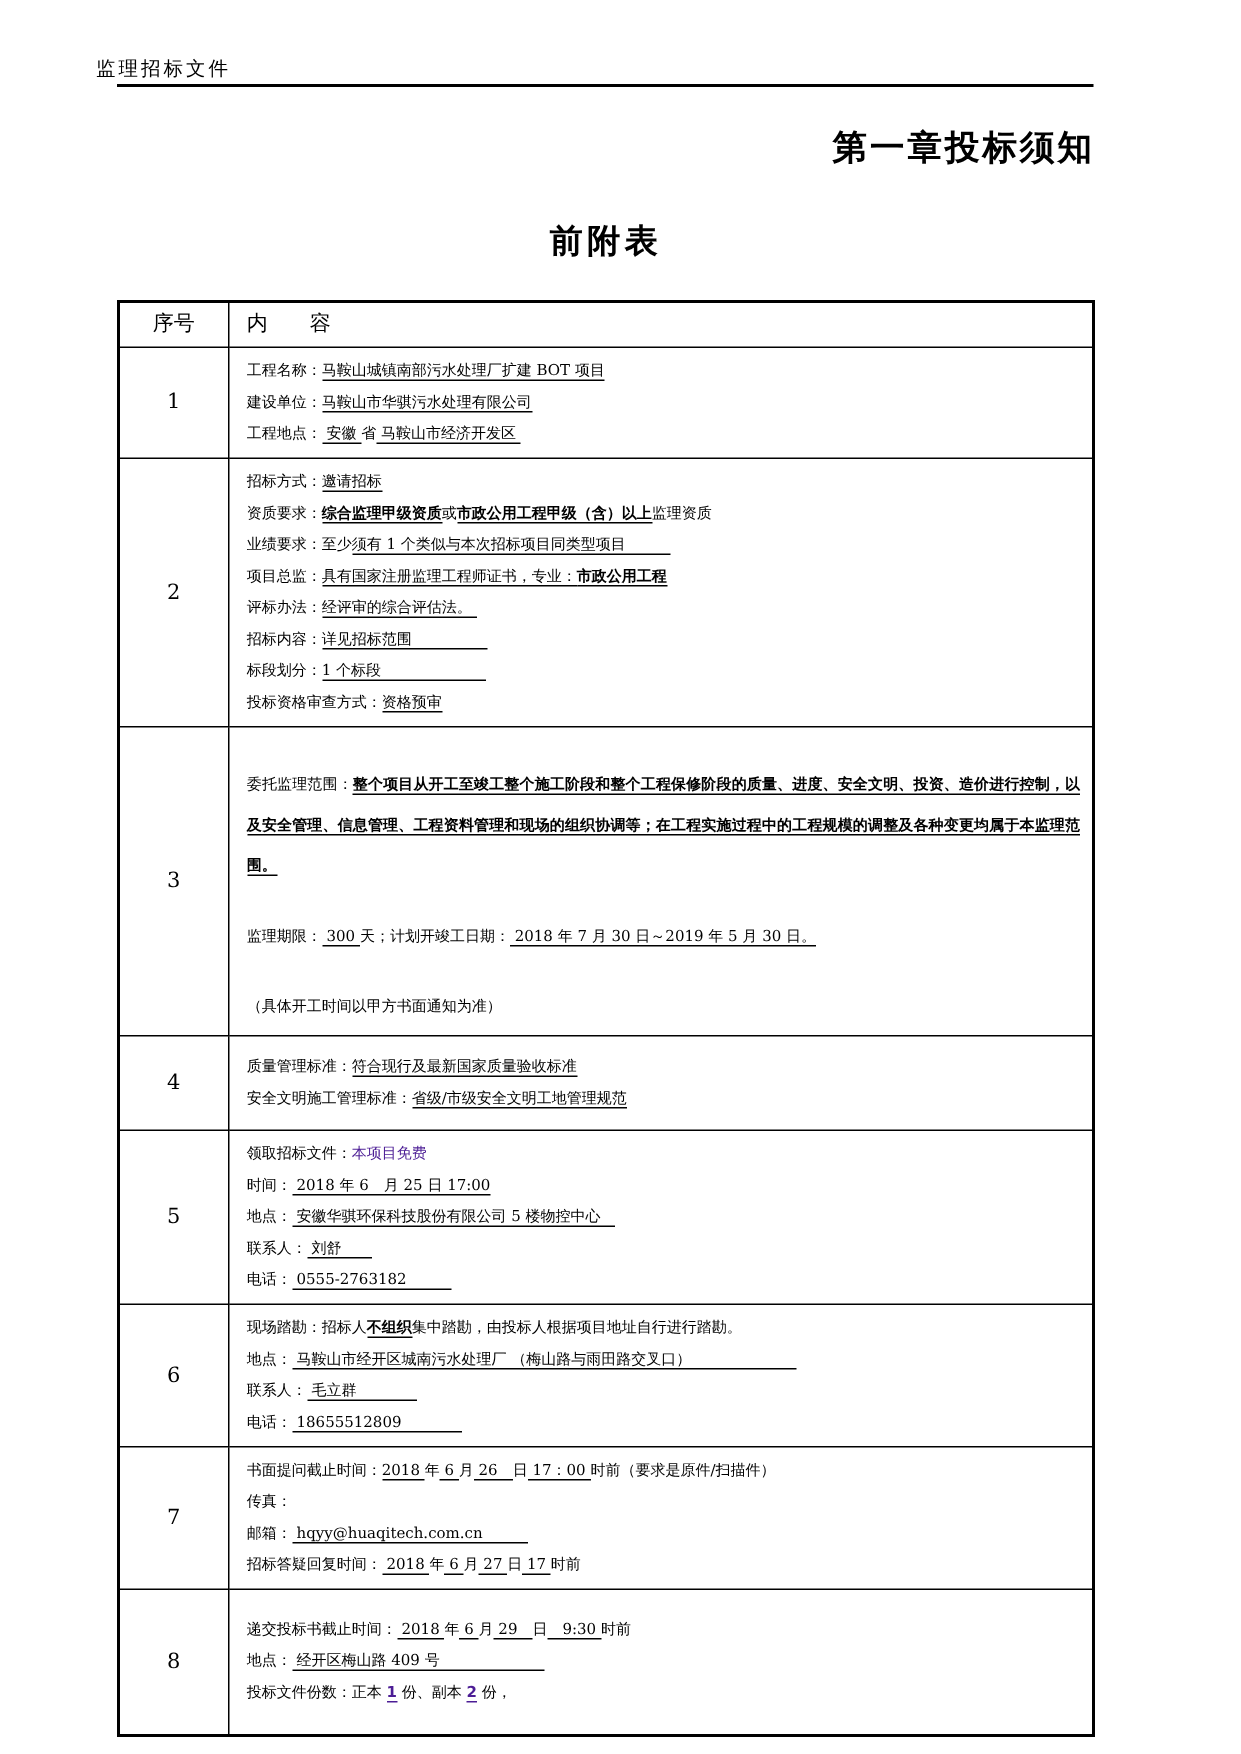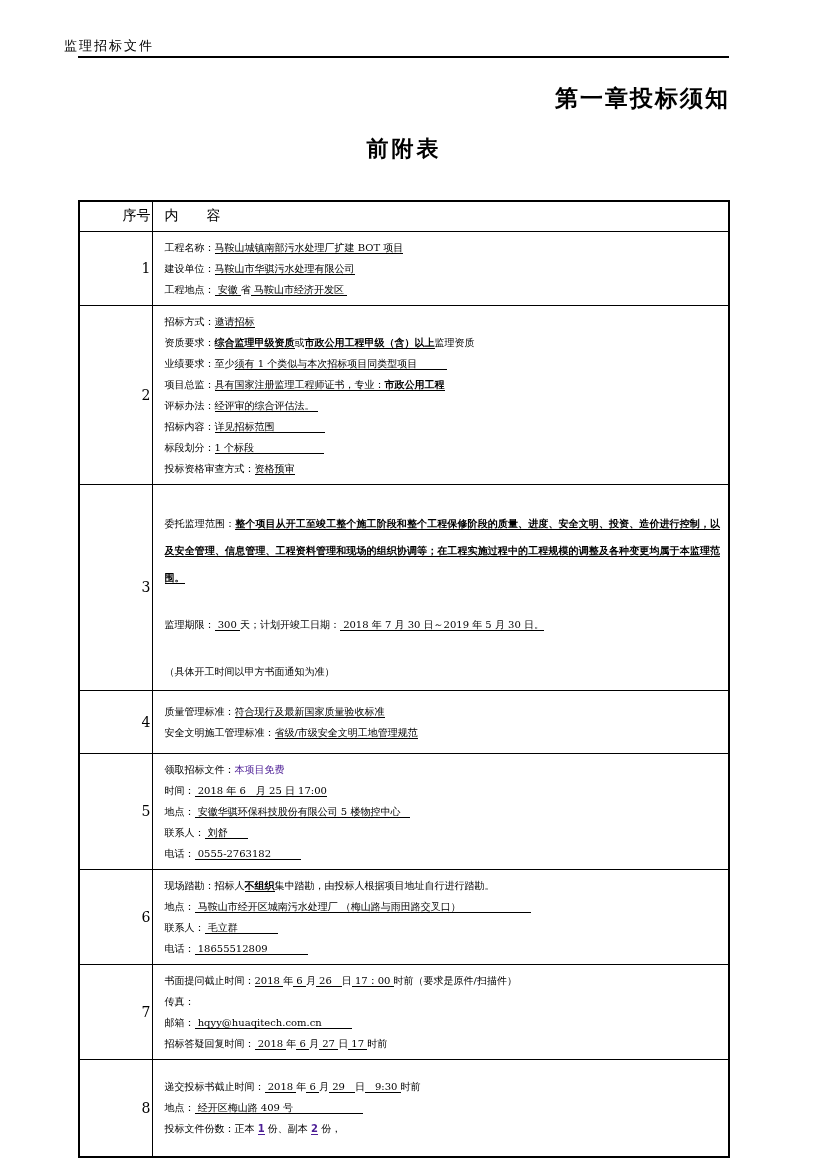--- a/index.html
+++ b/index.html
@@ -9,31 +9,31 @@
     overflow:hidden;
   }
   .hdr-text { position:absolute; left:64px; top:37px; font-size:13px; letter-spacing:2px; }
   .hdr-rule { position:absolute; left:78px; top:56px; width:651px; height:0; border-top:2px solid #000; }
   .title {
     position:absolute; left:78px; top:83px; width:652px; text-align:right;
     font-size:23px; font-weight:bold; letter-spacing:2px;
     font-family:"DejaVu Sans","Liberation Sans",sans-serif;
   }
   .subtitle {
-    position:absolute; left:78px; top:134px; width:652px; text-align:center;
+    position:absolute; left:78px; top:146px; width:652px; text-align:center;
     font-size:22px; font-weight:bold; letter-spacing:3px;
     font-family:"DejaVu Sans","Liberation Sans",sans-serif;
   }
   table.bid {
     position:absolute; left:78px; top:200px; width:652px;
     border-collapse:collapse; table-layout:fixed;
     border:2px solid #000;
   }
   table.bid td { border:1px solid #000; vertical-align:middle; }
-  td.no { width:73px; text-align:right; font-size:14px; }
+  td.no { width:73px; text-align:center; font-size:14px; }
   td.ct { padding:5px 8px 5px 12px; font-size:10px; }
   td.cth { text-align:left; font-size:14px; }
   .ln { line-height:21px; white-space:pre-wrap; }
   .ln.para { white-space:normal; text-align:justify; line-height:27px; }
   .r3 .ln { line-height:27px;margin-top:20px; }
   .sg { }
   .u { border-bottom:1px solid currentColor; }
   .b { font-weight:bold; font-family:"DejaVu Sans","Liberation Sans",sans-serif; }
   .red { color:#4c1d95; }
 </style>

